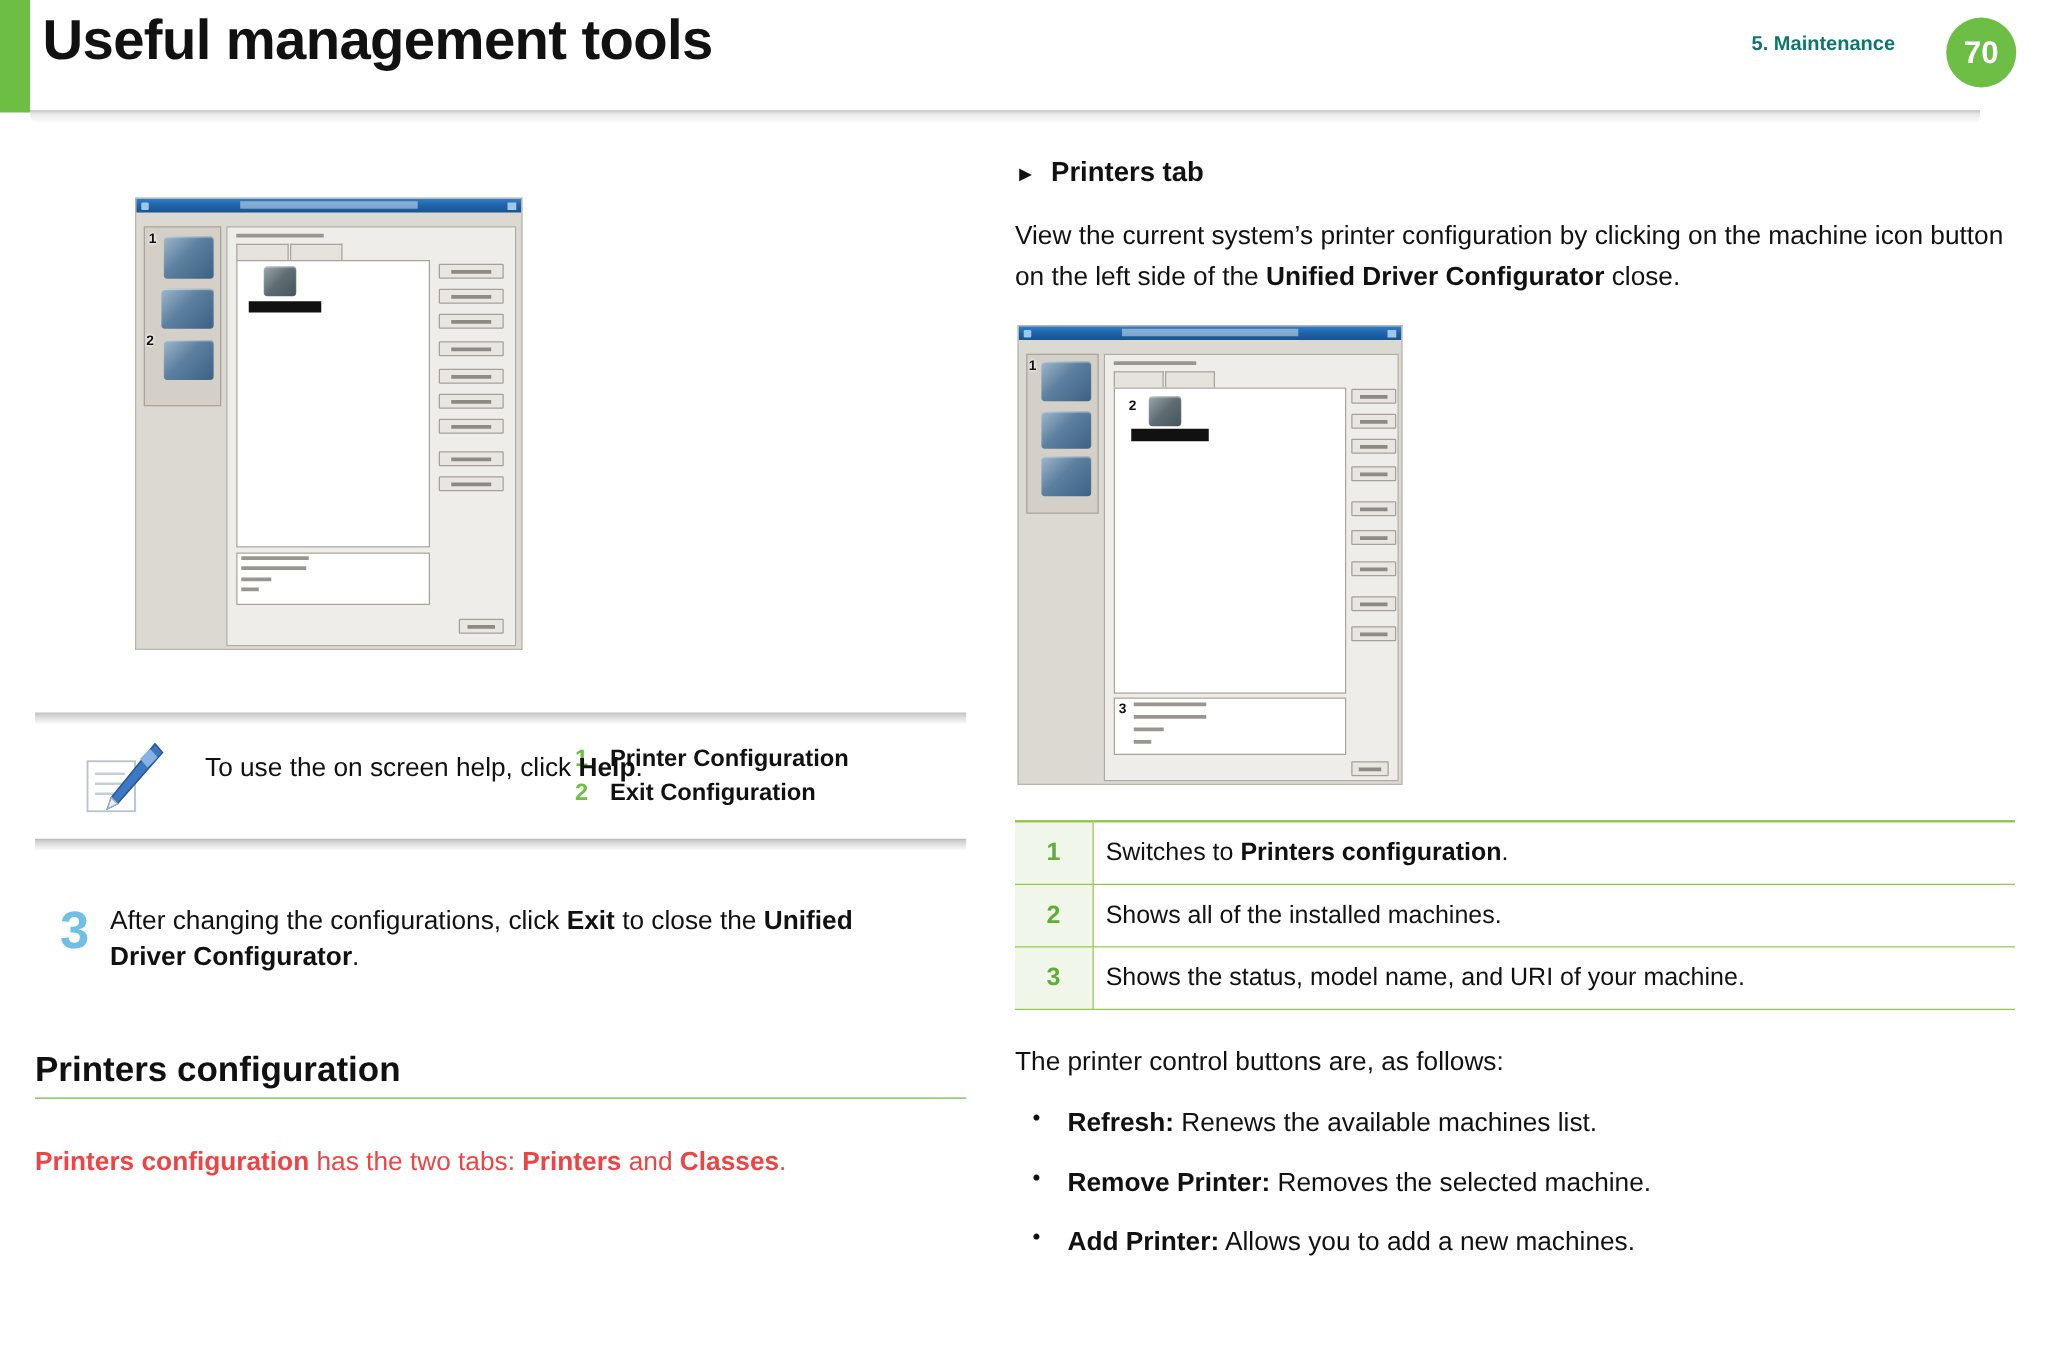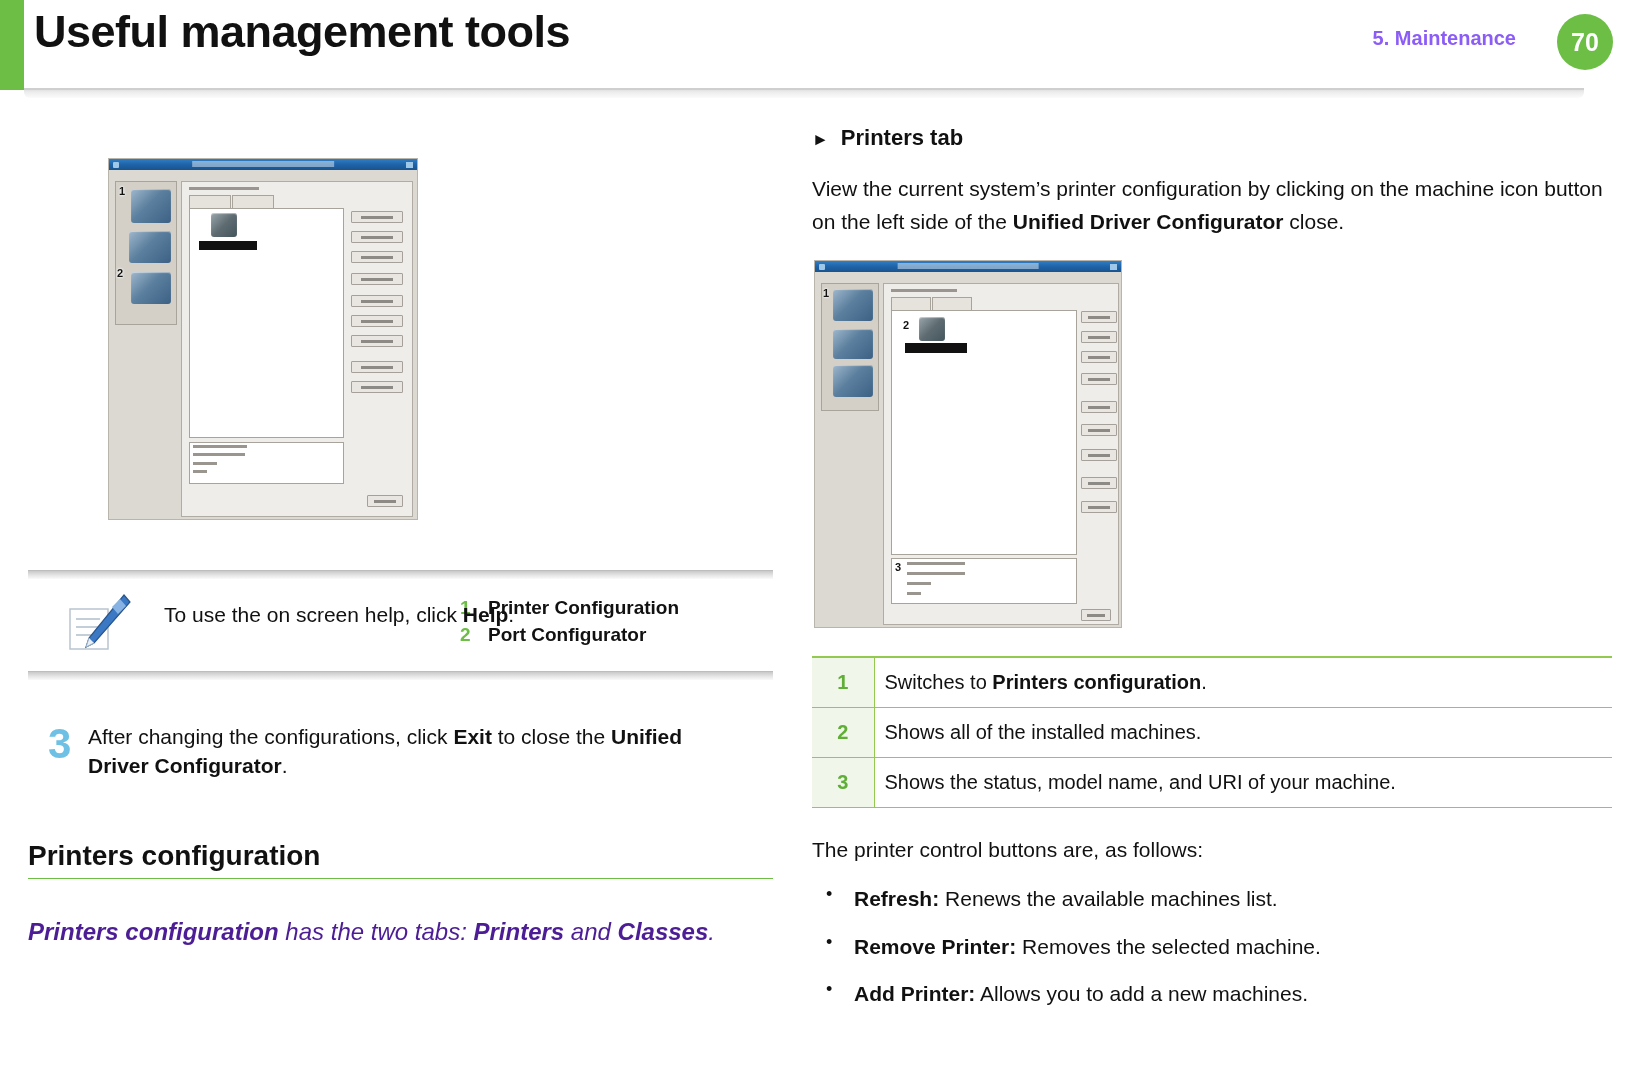--- a/index.html
+++ b/index.html
@@ -21,21 +21,21 @@
   .page-title {
     position:absolute; left:34px; top:6px;
     font-size:45px; font-weight:bold; color:#111;
     letter-spacing:-0.5px;
     font-family:"Liberation Sans", sans-serif;
     font-stretch: condensed;
     white-space:nowrap;
   }
   .chapter-label {
     position:absolute; right:125px; top:27px;
-    font-size:20px; font-weight:bold; color:#8b5cf6;
+    font-size:16px; font-weight:bold; color:#0f766e;
     white-space:nowrap;
   }
   .page-number-badge {
     position:absolute; right:28px; top:14px;
     width:56px; height:56px; border-radius:50%;
     background:#6cbe45; color:#fff;
     font-size:25px; font-weight:bold;
     display:flex; align-items:center; justify-content:center;
   }
   .header-rule {
@@ -133,21 +133,21 @@
   }
   .step-text{ font-size:21px; color:#111; line-height:1.38; width:660px; }
 
   
   .section-h{ position:absolute; left:0px; top:715px; width:745px; }
   .section-h .t{ font-size:28px; font-weight:bold; color:#111; }
   .section-h .rule{ margin-top:6px; height:1px; background:#6cbe45; width:745px; }
 
   .para-left{
     position:absolute; left:0px; top:790px; width:745px;
-    font-size:24px; color:#4c1d95; line-height:1.4;font-style:italic;
+    font-size:21px; color:#ef4444; line-height:1.4;
   }
 
   
   .sub-head{
     display:flex; align-items:baseline; gap:12px;
     font-size:22px; font-weight:bold; color:#111; margin-bottom:22px;
   }
   .tri{ color:#111; font-size:17px; line-height:1; }
   .para{ font-size:21px; color:#111; line-height:1.55; margin:0 0 18px 0; }
 
@@ -252,21 +252,21 @@
         </div>
     </div>
 
     <div class="legend">
       <div class="legend-row">
         <span class="legend-num">1</span>
         <span class="legend-text">Printer Configuration</span>
       </div>
       <div class="legend-row">
         <span class="legend-num">2</span>
-        <span class="legend-text">Port Configurator</span>
+        <span class="legend-text">Exit Configuration</span>
       </div>
     </div>
 
     <div class="note-wrap">
       <div class="note-top-rule"></div>
       <div class="note-body">
         <div class="note-icon">
           <svg viewBox="0 0 66 64" width="66" height="64">
             <rect x="4" y="16" width="38" height="40" fill="#ffffff" stroke="#b9c4cf" stroke-width="1.5"></rect>
             <line x1="10" y1="26" x2="34" y2="26" stroke="#c3ced9" stroke-width="2"></line>

